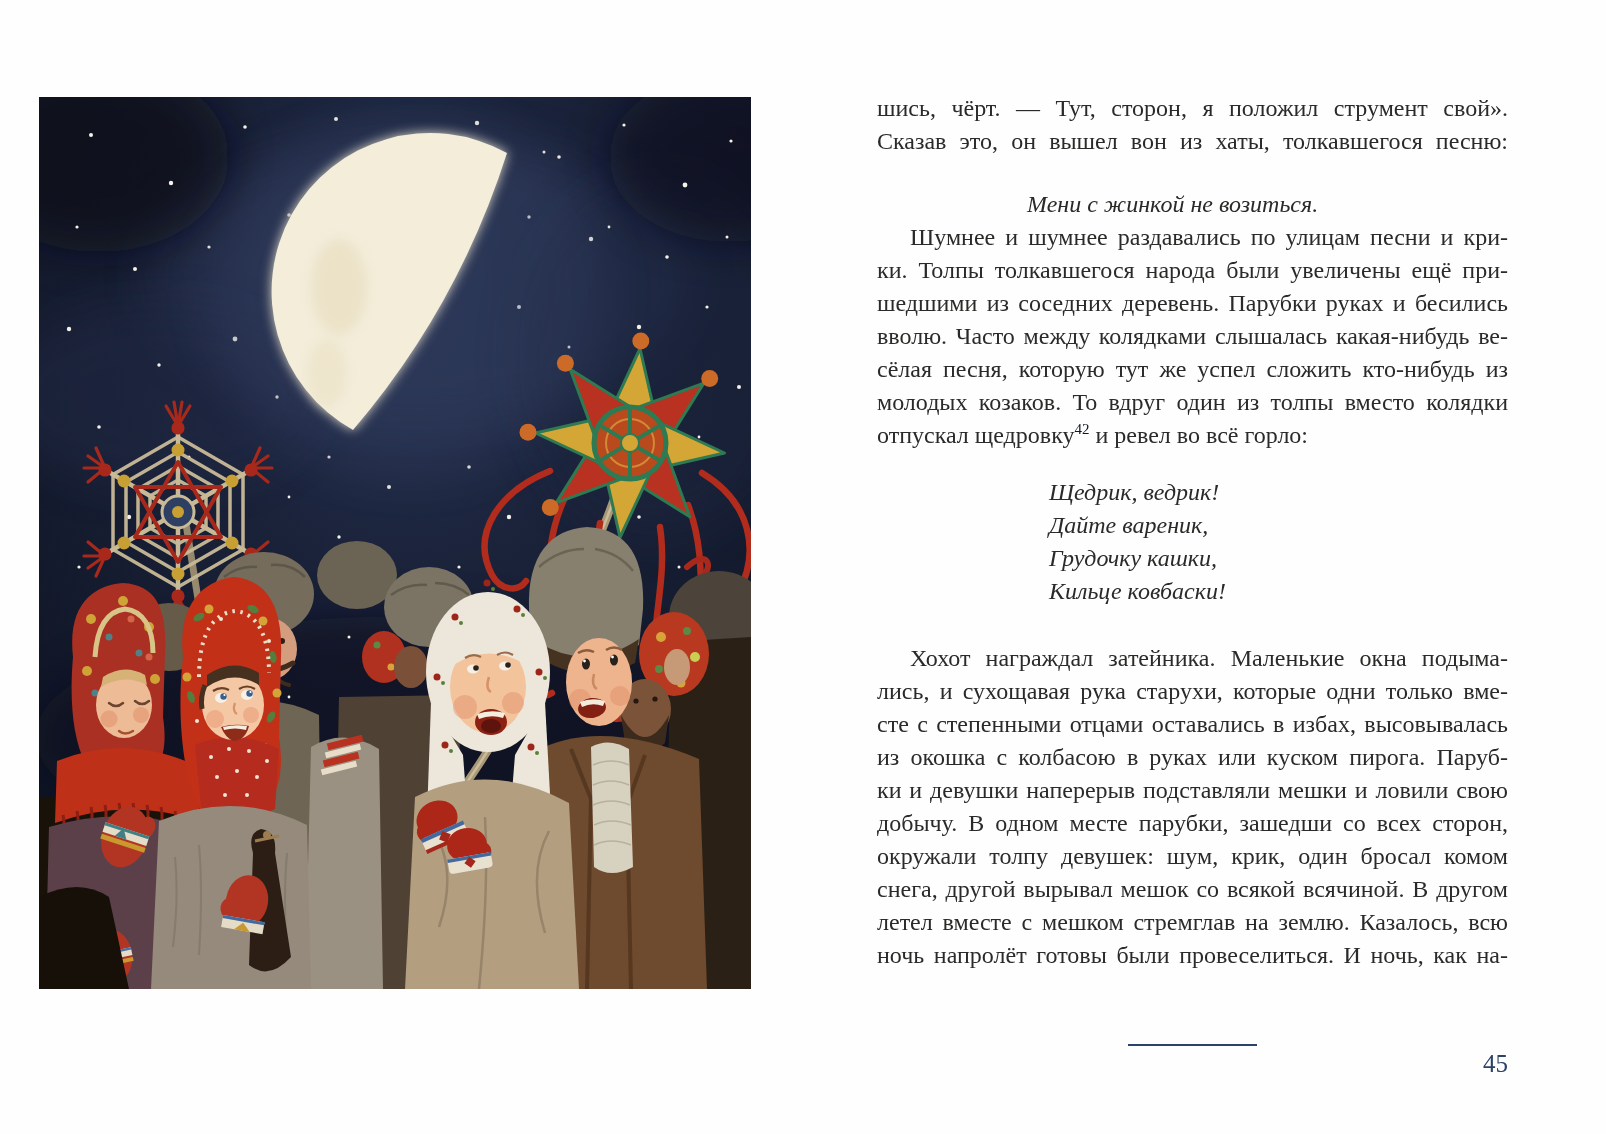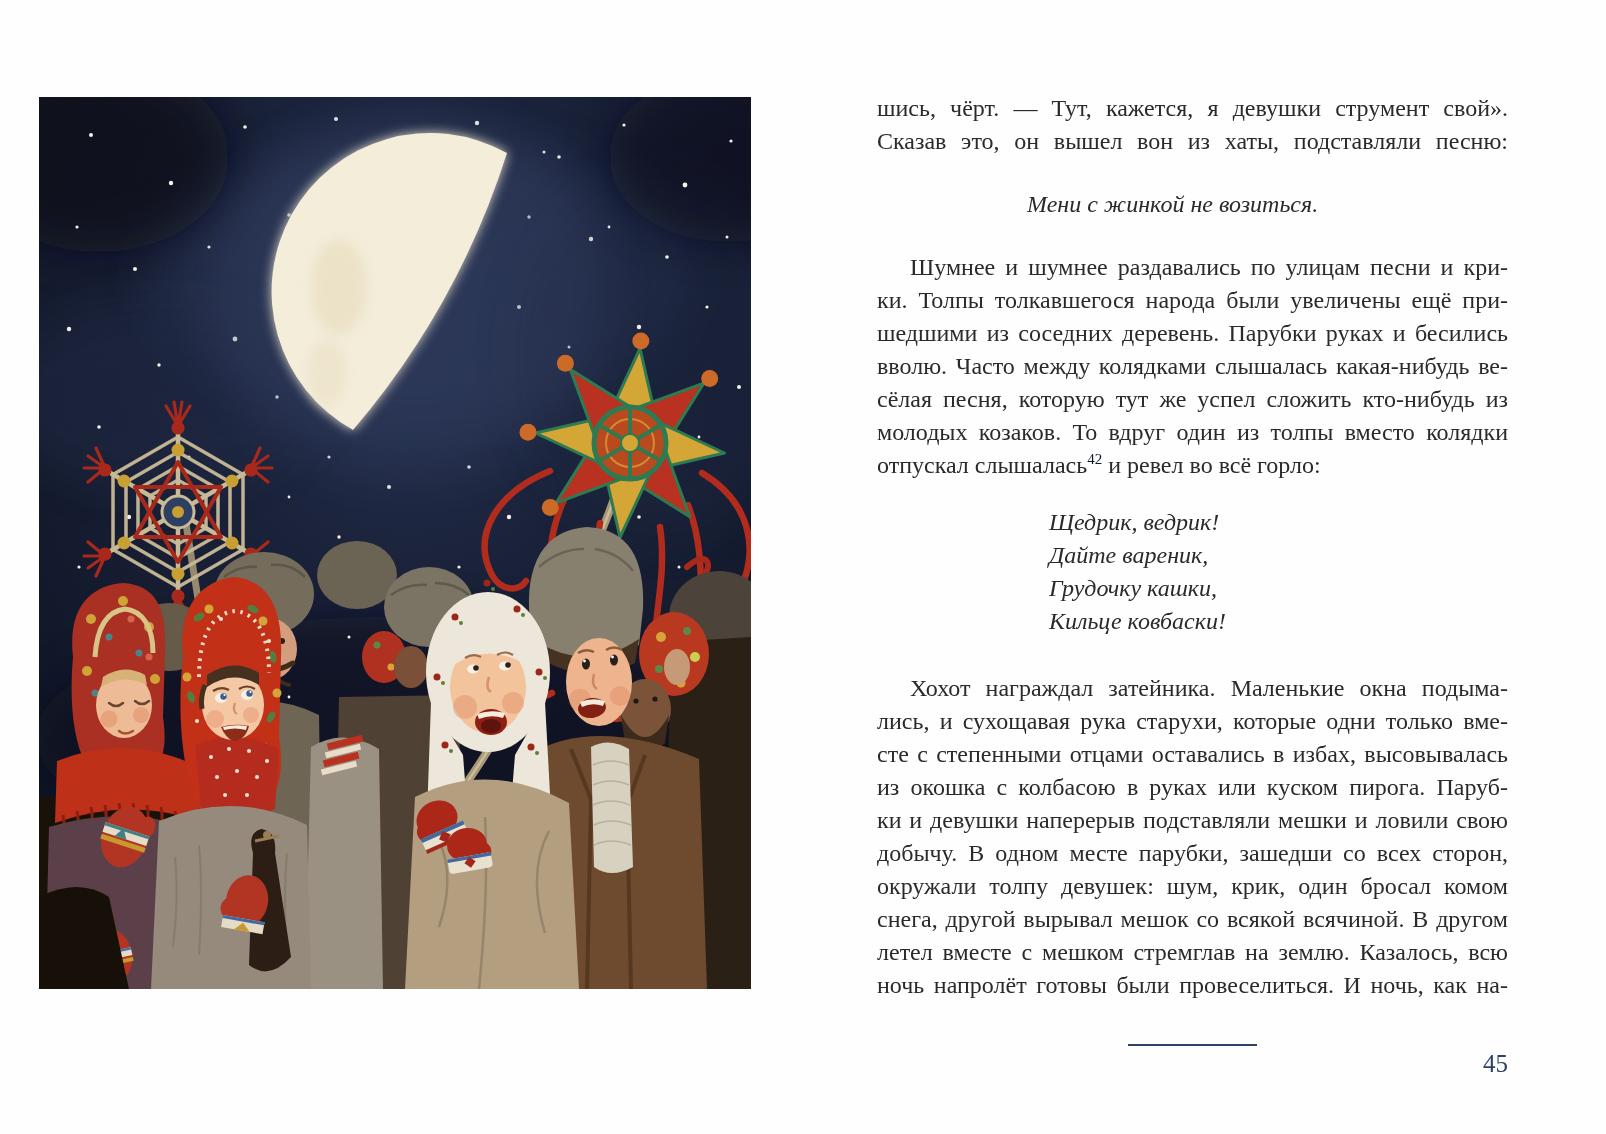--- a/index.html
+++ b/index.html
@@ -12,21 +12,21 @@
   .illustration{position:absolute;left:39px;top:97px;width:712px;height:892px;}
   .illustration svg{display:block;}
   .text-col{position:absolute;left:877px;top:92px;width:631px;font-size:24px;}
   .ln{height:33px;line-height:33px;text-align:justify;text-align-last:justify;overflow:hidden;}
   .ln.left{text-align-last:left;}
   .ln.ind{text-indent:33px;}
   .verse{font-style:italic;}
   .verse .vln{height:33px;line-height:33px;text-align:left;text-align-last:left;}
   .v1{margin:30px 0 0 150px;}
   .v2{margin:24px 0 0 172px;}
-  .p2{margin-top:30px;}
+  .p2{}
   .p3{margin-top:34px;}
   sup.fn{color:#0f172a;font-size:15px;line-height:0;vertical-align:super;font-style:normal;}
   .footer{position:absolute;left:877px;top:1044px;width:631px;text-align:right;}
   .footer-rule{width:129px;height:2px;background:#2c4266;margin:0 auto 5px auto;}
   .page-number{font-size:25px;color:#2c4266;line-height:26px;}
 </style>
 </head>
 <body>
 
 <div>
@@ -474,36 +474,36 @@
         </g>
 
         <path d="M0,800 Q40,780 70,800 L90,892 L0,892 Z" fill="#171008"></path>
       </g>
     </svg>
   </div>
 
   <div class="text-col">
 
     <div>
-      <div class="ln">шись, чёрт. — Тут, кажется, я девушки струмент свой».</div>
-      <div class="ln">Сказав это, он вышел вон из хаты, подставляли песню:</div>
+      <div class="ln">шись, чёрт. — Тут, сторон, я положил струмент свой».</div>
+      <div class="ln">Сказав это, он вышел вон из хаты, толкавшегося песню:</div>
     </div>
 
     <div class="verse v1">
       <div class="vln">Мени с жинкой не возиться.</div>
     </div>
 
     <div class="p2">
       <div class="ln ind">Шумнее и шумнее раздавались по улицам песни и кри-</div>
       <div class="ln">ки. Толпы толкавшегося народа были увеличены ещё при-</div>
       <div class="ln">шедшими из соседних деревень. Парубки руках и бесились</div>
       <div class="ln">вволю. Часто между колядками слышалась какая-нибудь ве-</div>
       <div class="ln">сёлая песня, которую тут же успел сложить кто-нибудь из</div>
       <div class="ln">молодых козаков. То вдруг один из толпы вместо колядки</div>
-      <div class="ln left"><span>отпускал слышалась</span><sup class="fn">42</sup><span> и ревел во всё горло:</span></div>
+      <div class="ln left"><span>отпускал щедровку</span><sup class="fn">42</sup><span> и ревел во всё горло:</span></div>
     </div>
 
     <div class="verse v2">
       <div class="vln">Щедрик, ведрик!</div>
       <div class="vln">Дайте вареник,</div>
       <div class="vln">Грудочку кашки,</div>
       <div class="vln">Кильце ковбаски!</div>
     </div>
 
     <div class="p3">

